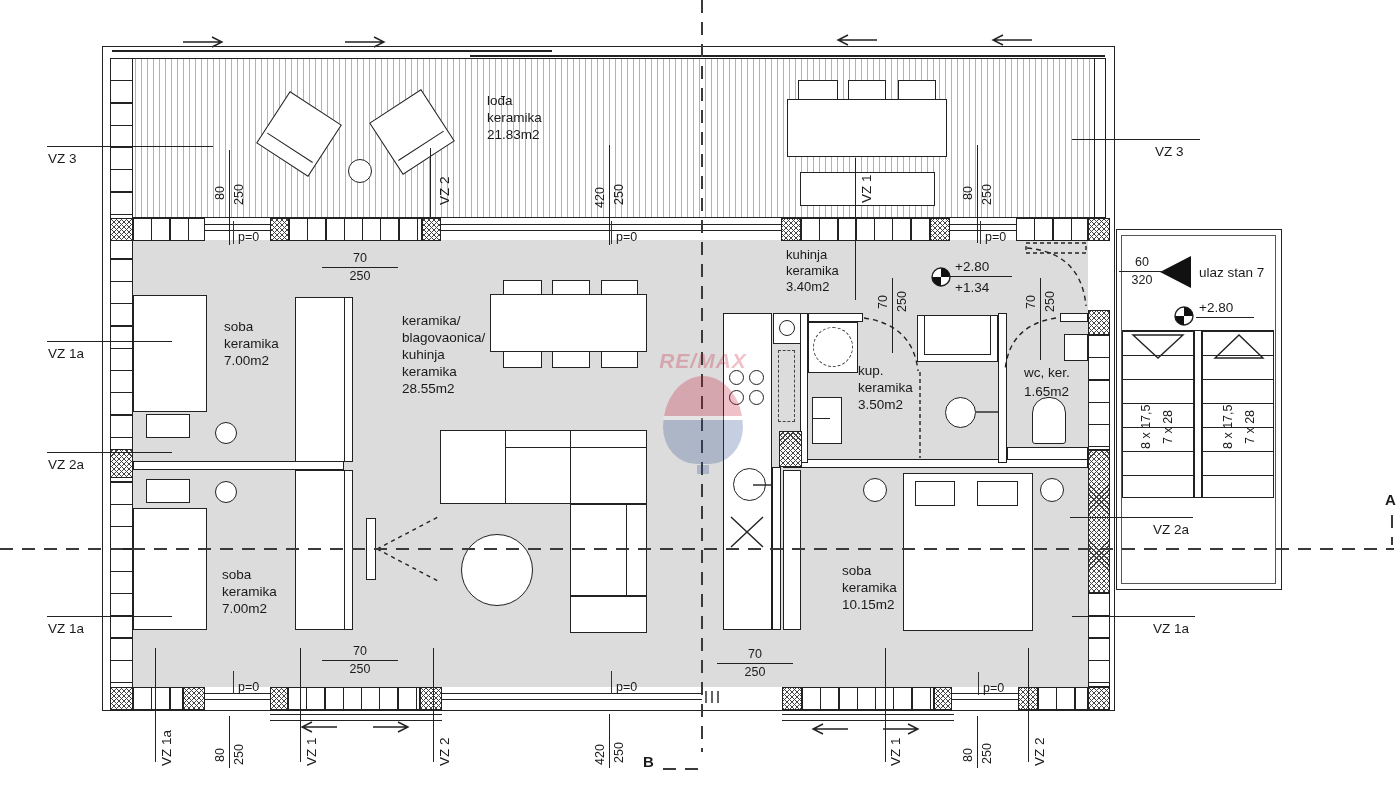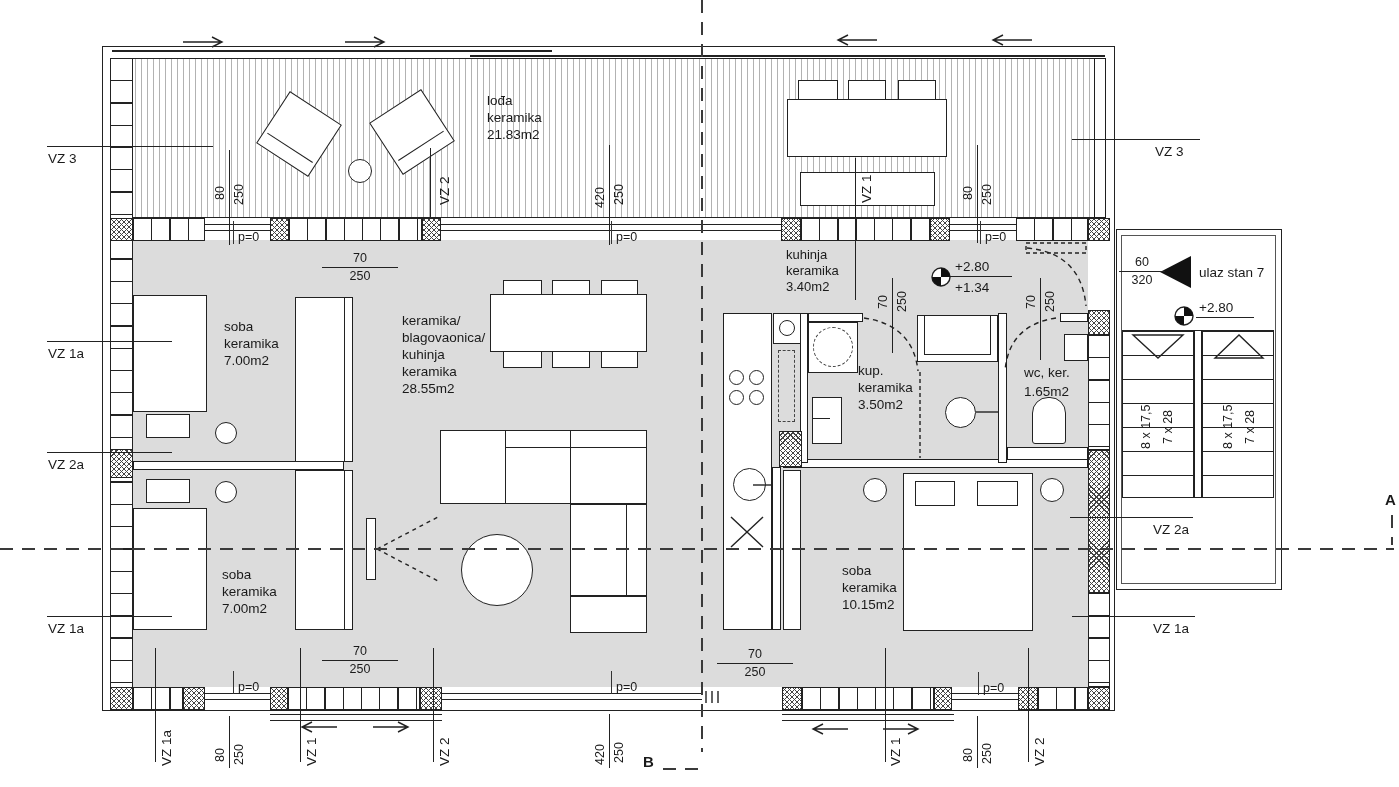--- a/index.html
+++ b/index.html
@@ -371,14 +371,20 @@
     </div>
 
   <div class="lbl" style="left:955px;top:258px">+2.80</div>
   <div class="lbl" style="left:955px;top:279px">+1.34</div>
   <div class="lbl" style="left:1199px;top:299px">+2.80</div>
   <div class="lbl" style="left:1199px;top:264px">ulaz stan 7</div>
 
   <div class="sec" style="left:643px;top:753px">B</div>
   <div class="sec" style="left:1385px;top:491px">A</div>
 
+  <div class="wm" style="left:638px;top:349px">
+    <div class="wm-text">RE/MAX</div>
+    <div class="wm-balloon">
+      <div class="wm-basket"></div>
+    </div>
+  </div>
 
 </div>
 
 </body></html>

